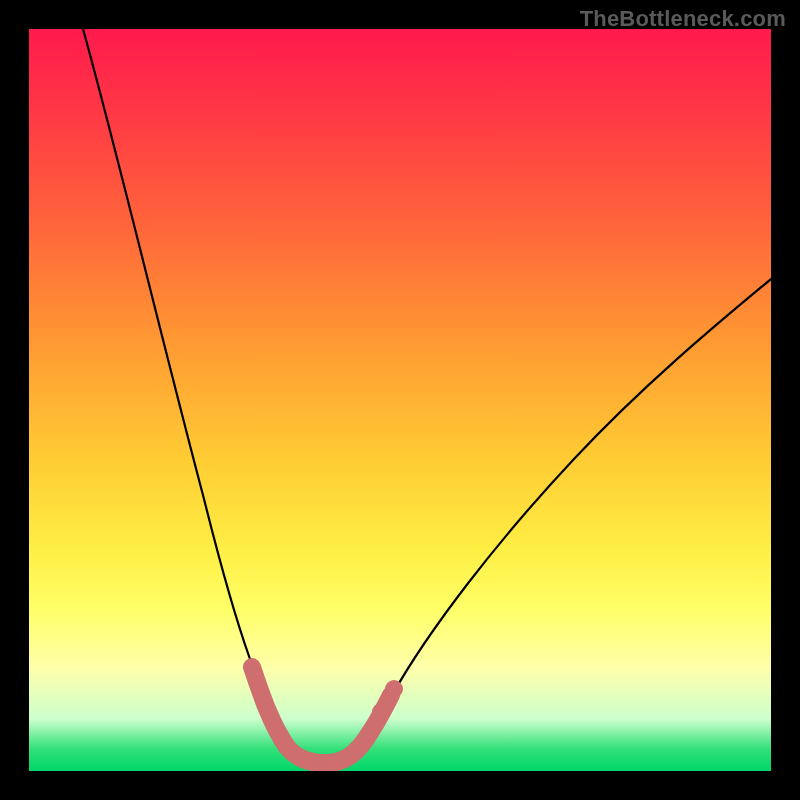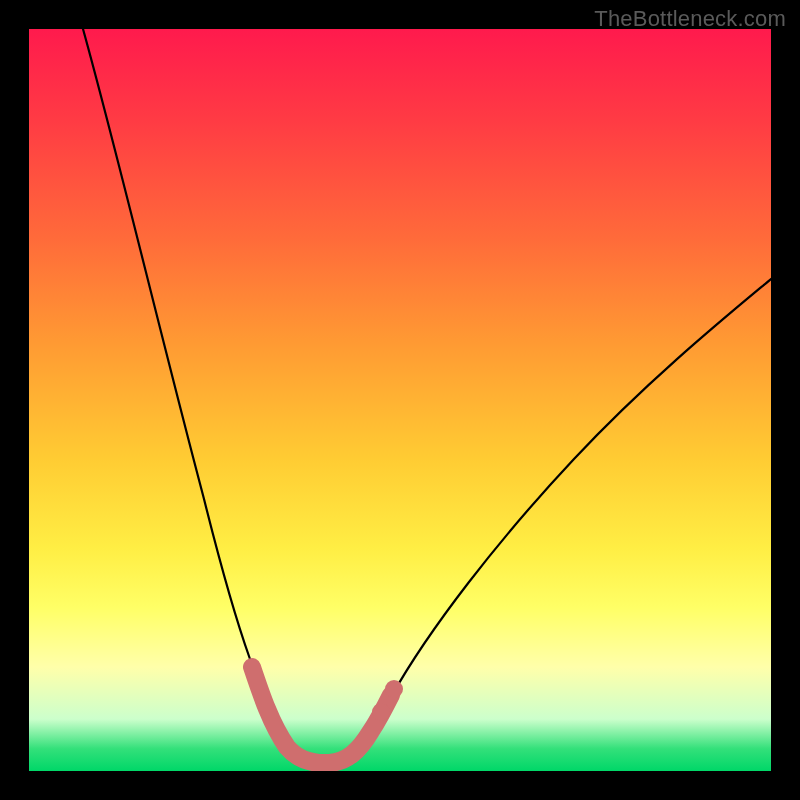--- a/index.html
+++ b/index.html
@@ -29,21 +29,21 @@
       #ccffcc 93%,
       #33e07a 97%,
       #00d768 100%);
   }
   .watermark {
     position: absolute;
     top: 6px;
     right: 14px;
     color: #5a5a5a;
     font-size: 22px;
-    font-weight: 400;
+    font-weight: 700;
     letter-spacing: 0.2px;
     user-select: none;
   }
   svg.curves {
     position: absolute;
     left: 0;
     top: 0;
     width: 742px;
     height: 742px;
   }

